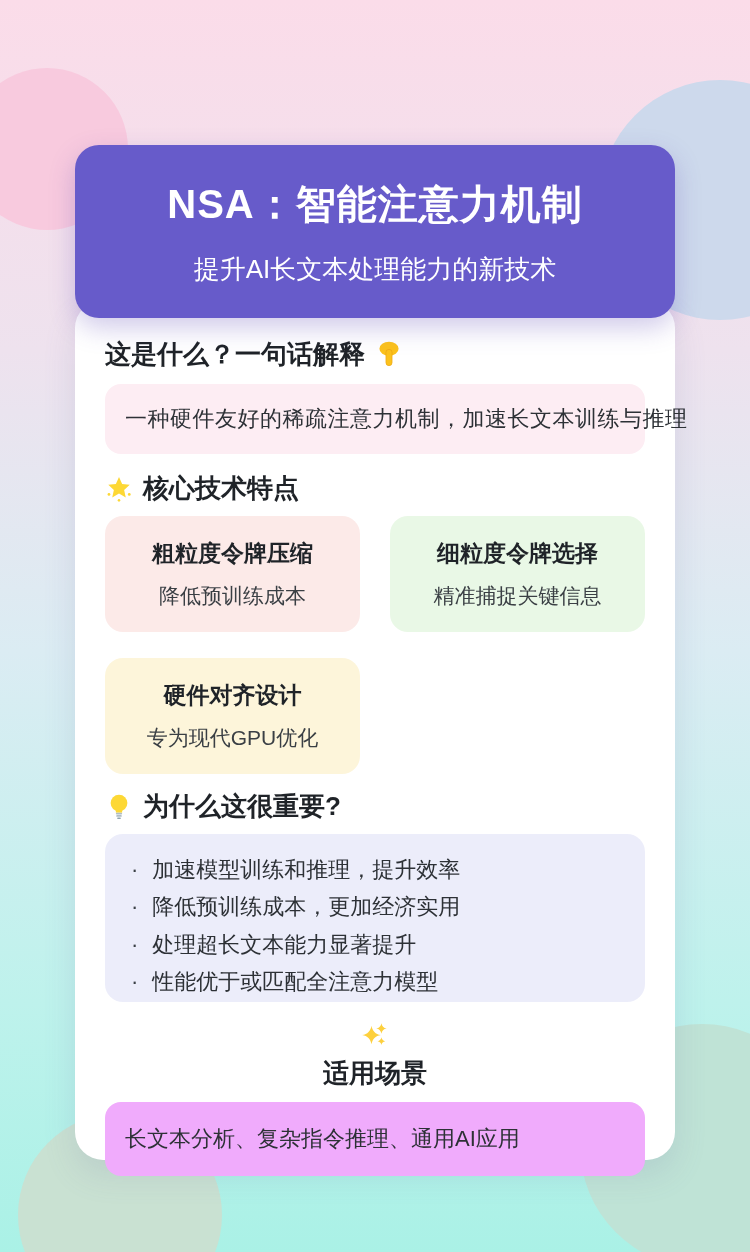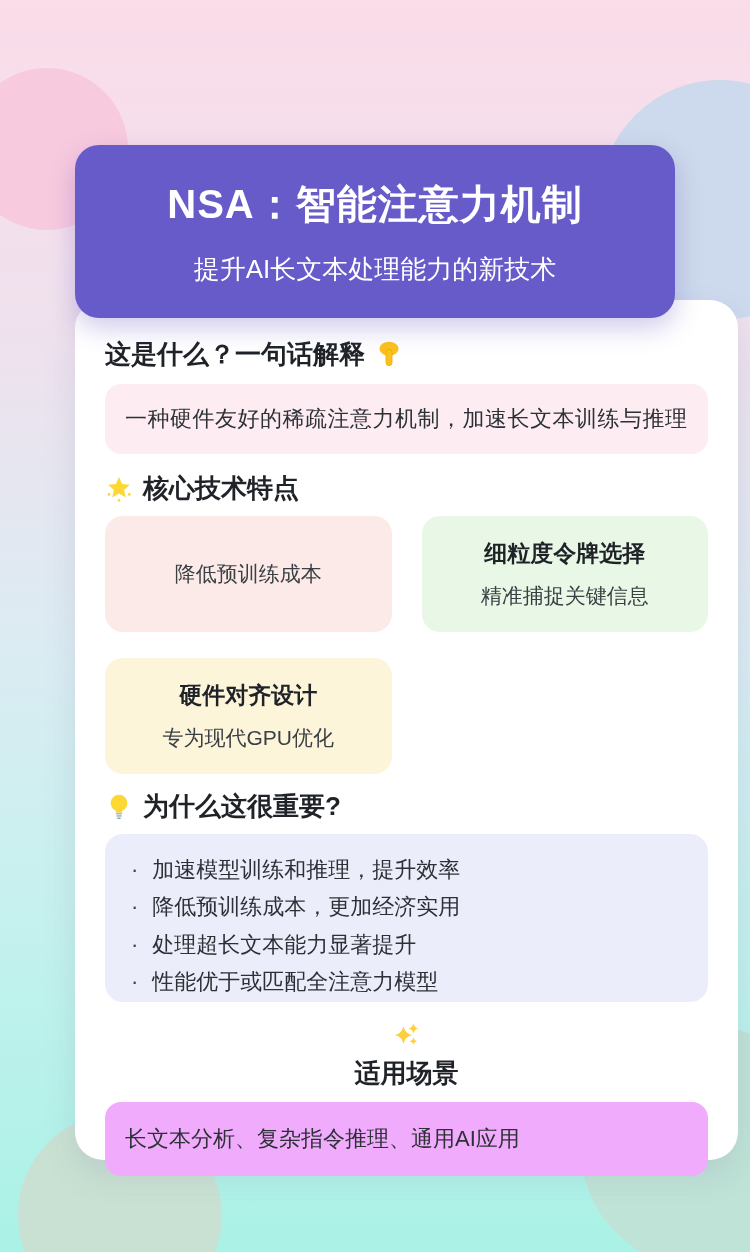--- a/index.html
+++ b/index.html
@@ -18,21 +18,21 @@
   .header-card {
     position:absolute; left:75px; top:145px; width:600px; height:173px;
     background:#675bca; border-radius:24px; z-index:3;
     display:flex; flex-direction:column; align-items:center; justify-content:center; gap:20px;
     box-shadow:0 10px 26px rgba(90,70,180,.28);
   }
   .header-title { color:#ffffff; font-size:40px; font-weight:700; letter-spacing:1px; }
   .header-subtitle { color:#ffffff; font-size:26px; font-weight:500; }
 
   .main-card {
-    position:absolute; left:75px; top:300px; width:663px; height:860px;
+    position:absolute; left:75px; top:300px; width:600px; height:860px;
     background:#ffffff; border-radius:28px; z-index:2;
     box-shadow:0 14px 32px rgba(110,110,160,.16);
     padding:40px 30px 0 30px;
   }
   .section-heading {
     display:flex; align-items:center; gap:10px;
     font-size:26px; font-weight:700; color:#1f2328; line-height:28px;
   }
   .section-heading .emoji-icon { display:inline-flex; width:28px; height:28px; }
   .emoji-icon svg { width:100%; height:100%; }
@@ -110,20 +110,21 @@
           <polygon points="12,2.5 14.7,8.6 21.2,9.3 16.4,13.7 17.8,20.2 12,16.8 6.2,20.2 7.6,13.7 2.8,9.3 9.3,8.6" fill="#fdd835"></polygon>
           <circle cx="3.4" cy="17.5" r="1.2" fill="#fdd835"></circle>
           <circle cx="20.8" cy="17.5" r="1.2" fill="#fdd835"></circle>
           <circle cx="12" cy="22.6" r="1.1" fill="#fdd835"></circle>
         </svg>
     </span>
     <span>核心技术特点</span>
   </div>
   <div class="features-grid">
     <div class="feature-card pink">
+      <div class="feature-title">粗粒度令牌压缩</div>
       <div class="feature-subtitle">降低预训练成本</div>
     </div>
     <div class="feature-card green">
       <div class="feature-title">细粒度令牌选择</div>
       <div class="feature-subtitle">精准捕捉关键信息</div>
     </div>
     <div class="feature-card yellow">
       <div class="feature-title">硬件对齐设计</div>
       <div class="feature-subtitle">专为现代GPU优化</div>
     </div>

